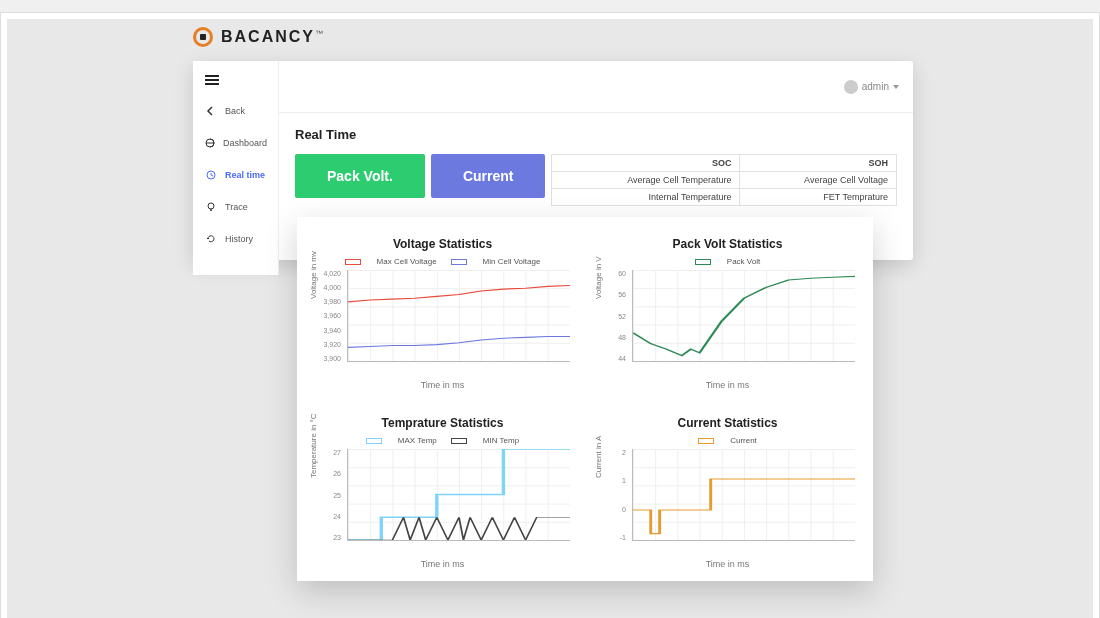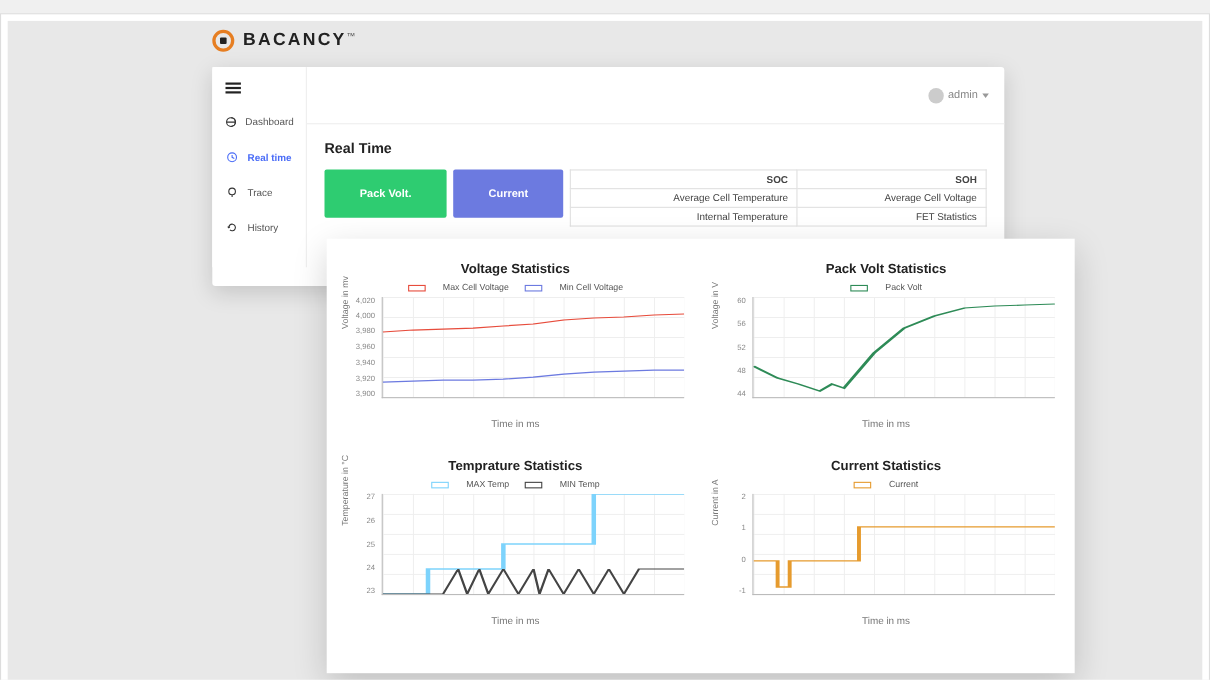--- a/index.html
+++ b/index.html
@@ -153,21 +153,21 @@
     .tile-row {
       display: flex;
       gap: 0;
     }
     .tile {
       height: 44px;
       padding: 0 32px;
       display: flex;
       align-items: center;
       justify-content: center;
-      font-size: 10px;
+      font-size: 14px;
       color: #fff;
       font-weight: 600;
       border-radius: 2px;
       margin-right: 6px;
       min-width: 88px;
     }
     .tile.green { background: #2ecc71; }
     .tile.blue { background: #6c7ae0; }
     .mini-table {
       border-collapse: collapse;
@@ -181,24 +181,24 @@
       color: #444;
       background: #fff;
     }
     .mini-table .hdr { font-weight: 600; }
 
     
     .charts-card {
       position: absolute;
       top: 198px;
       left: 290px;
-      width: 680px;
+      width: 576px;
       background: #fff;
       box-shadow: 0 10px 30px rgba(0,0,0,0.18);
-      padding: 20px 18px 43px;
+      padding: 20px 18px 12px;
       z-index: 3;
     }
     .chart-grid {
       display: grid;
       grid-template-columns: 1fr 1fr;
       gap: 26px 30px;
     }
     .chart-block { position: relative; }
     .chart-title {
       font-size: 12px;
@@ -302,33 +302,41 @@
                 <tr>
               <td class="hdr">SOC</td>
               <td class="hdr">SOH</td>
             </tr>
             <tr>
               <td>Average Cell Temperature</td>
               <td>Average Cell Voltage</td>
             </tr>
             <tr>
               <td>Internal Temperature</td>
-              <td>FET Statistics</td>
+              <td>FET Temprature</td>
             </tr>
           </tbody>
             </table>
         </div>
       </div>
     </div>
 
     <div class="sidebar">
       <div class="hamburger">
           <span></span>
         </div>
 
+      <div class="side-item">
+        <span class="side-icon">
+          <svg width="10" height="10" viewBox="0 0 10 10">
+              <path d="M6 1 L2 5 L6 9" stroke="#333" stroke-width="1.5" fill="none"></path>
+            </svg>
+        </span>
+        <span>Back</span>
+      </div>
 
       <div class="side-item">
         <span class="side-icon">
           <svg width="10" height="10" viewBox="0 0 10 10">
               <circle cx="5" cy="5" r="4" stroke="#333" fill="none"></circle>
               <path d="M1 5 H9 M5 1 A4 4 0 0 1 5 9" stroke="#333" fill="none"></path>
             </svg>
         </span>
         <span>Dashboard</span>
       </div>

